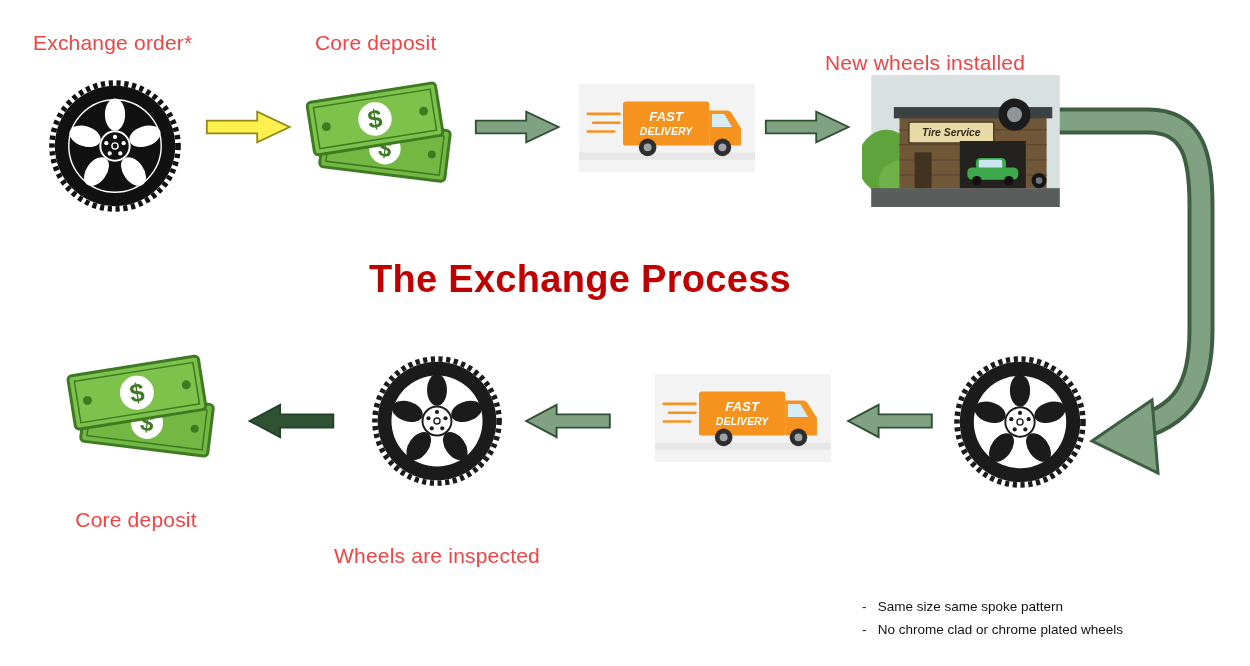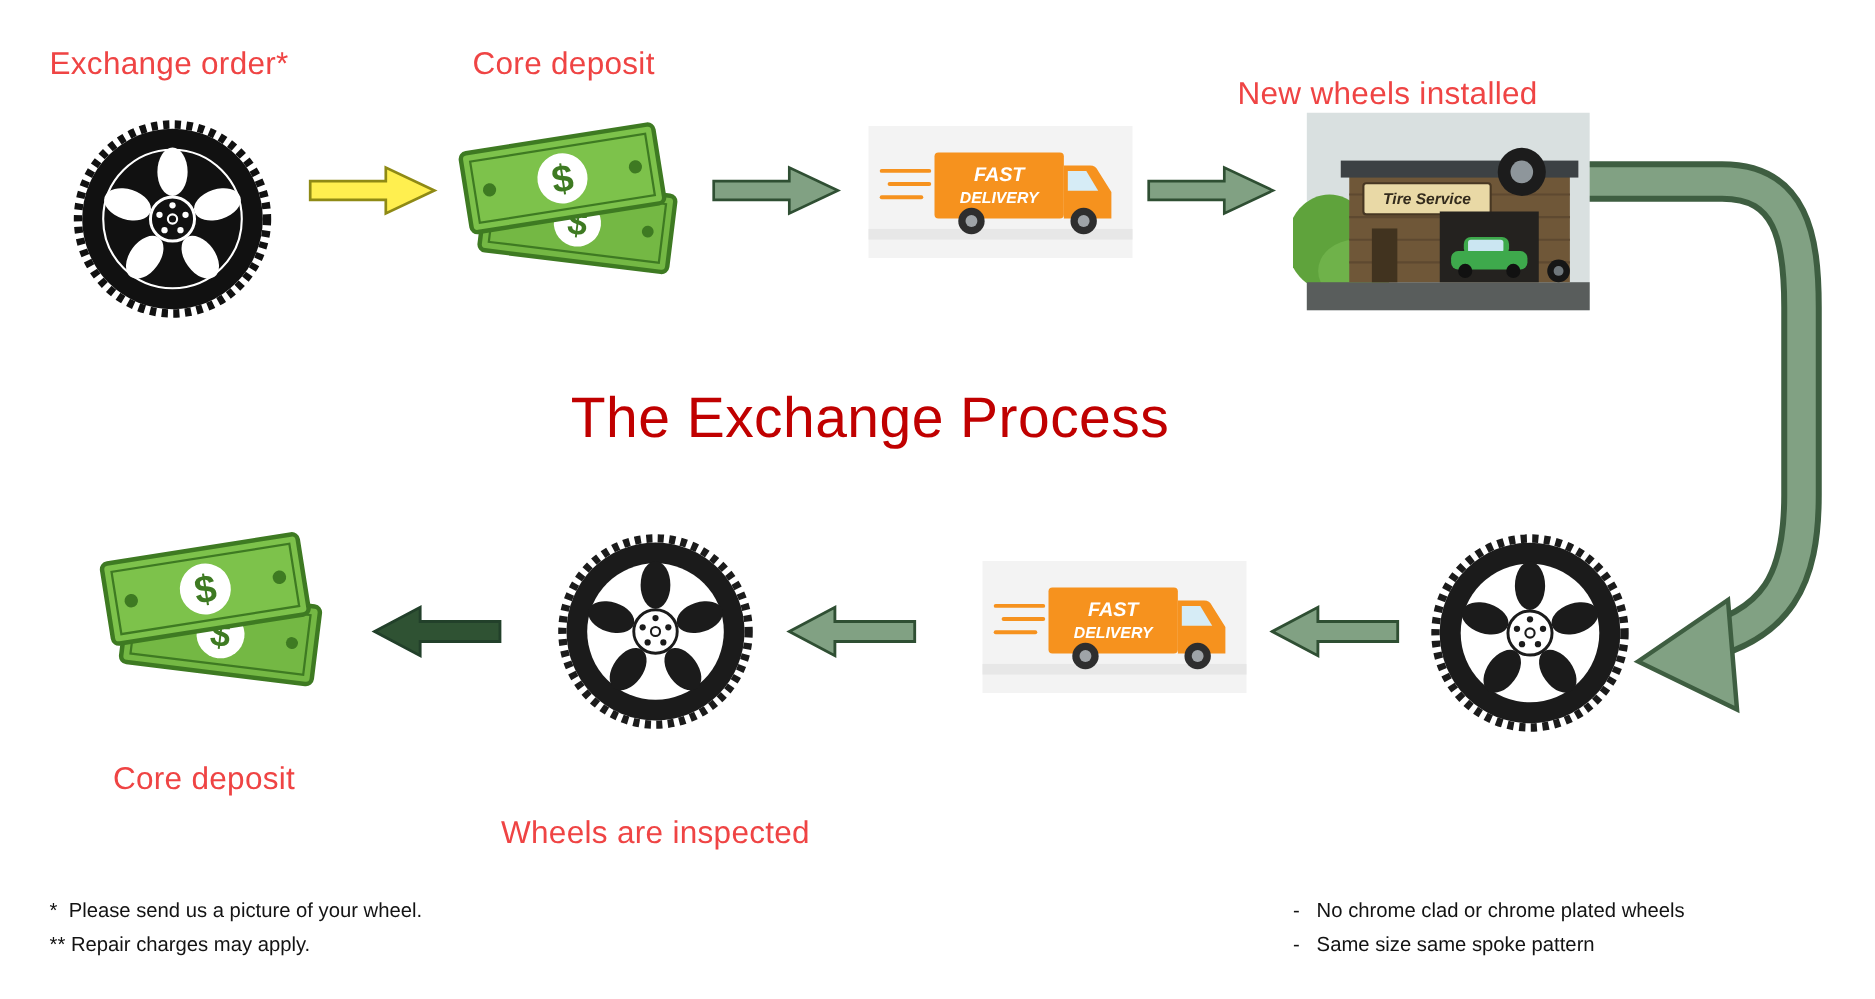--- a/index.html
+++ b/index.html
@@ -2,21 +2,21 @@
 <html><head>
 <meta charset="utf-8">
 <style>
   * { margin:0; padding:0; box-sizing:border-box; }
   html,body { background:#ffffff; }
   body { font-family:"Liberation Sans", sans-serif; }
   .canvas { position:relative; width:1250px; height:666px; background:#ffffff; overflow:hidden; }
   .abs { position:absolute; }
   .step-label { font-size:21px; color:#ef4444; letter-spacing:.2px; white-space:nowrap; }
   .centered { text-align:center; white-space:normal; }
-  .title { font-size:38px; font-weight:400; color:#C00000; text-align:center; letter-spacing:.3px; }
+  .title { font-size:38px; font-weight:700; color:#C00000; text-align:center; letter-spacing:.3px; }
   .footnote { font-size:13.5px; color:#131313; line-height:23px; white-space:pre; }
   .icon-svg { display:block; width:100%; height:100%; }
   .overlay { pointer-events:none; }
 </style>
 </head>
 <body>
 
 <div class="canvas">
 
   <svg class="abs overlay" style="left:0;top:0;width:1250px;height:666px;" viewBox="0 0 1250 666">
@@ -251,22 +251,18 @@
       </g>
       <circle cx="50" cy="50" r="2.2" fill="none" stroke="#1b1b1b" stroke-width="1"></circle>
     </svg>
   </div>
 
   <div class="abs step-label centered" style="left:36px;top:506px;width:200px;line-height:28px;">
     <div>Core deposit</div>
   </div>
   <div class="abs step-label centered" style="left:312px;top:506px;width:250px;margin-top:38px;">Wheels are inspected</div>
 
-  <div class="abs" style="left:33px;top:595px;">
-    <div class="footnote">*  Please send us a picture of your wheel.</div>
-    <div class="footnote">** Repair charges may apply.</div>
-  </div>
   <div class="abs" style="left:862px;top:595px;">
+    <div class="footnote">-   Same size same spoke pattern</div>
     <div class="footnote">-   No chrome clad or chrome plated wheels</div>
-    <div class="footnote">-   Same size same spoke pattern</div>
   </div>
 
 </div>
 
 </body></html>

